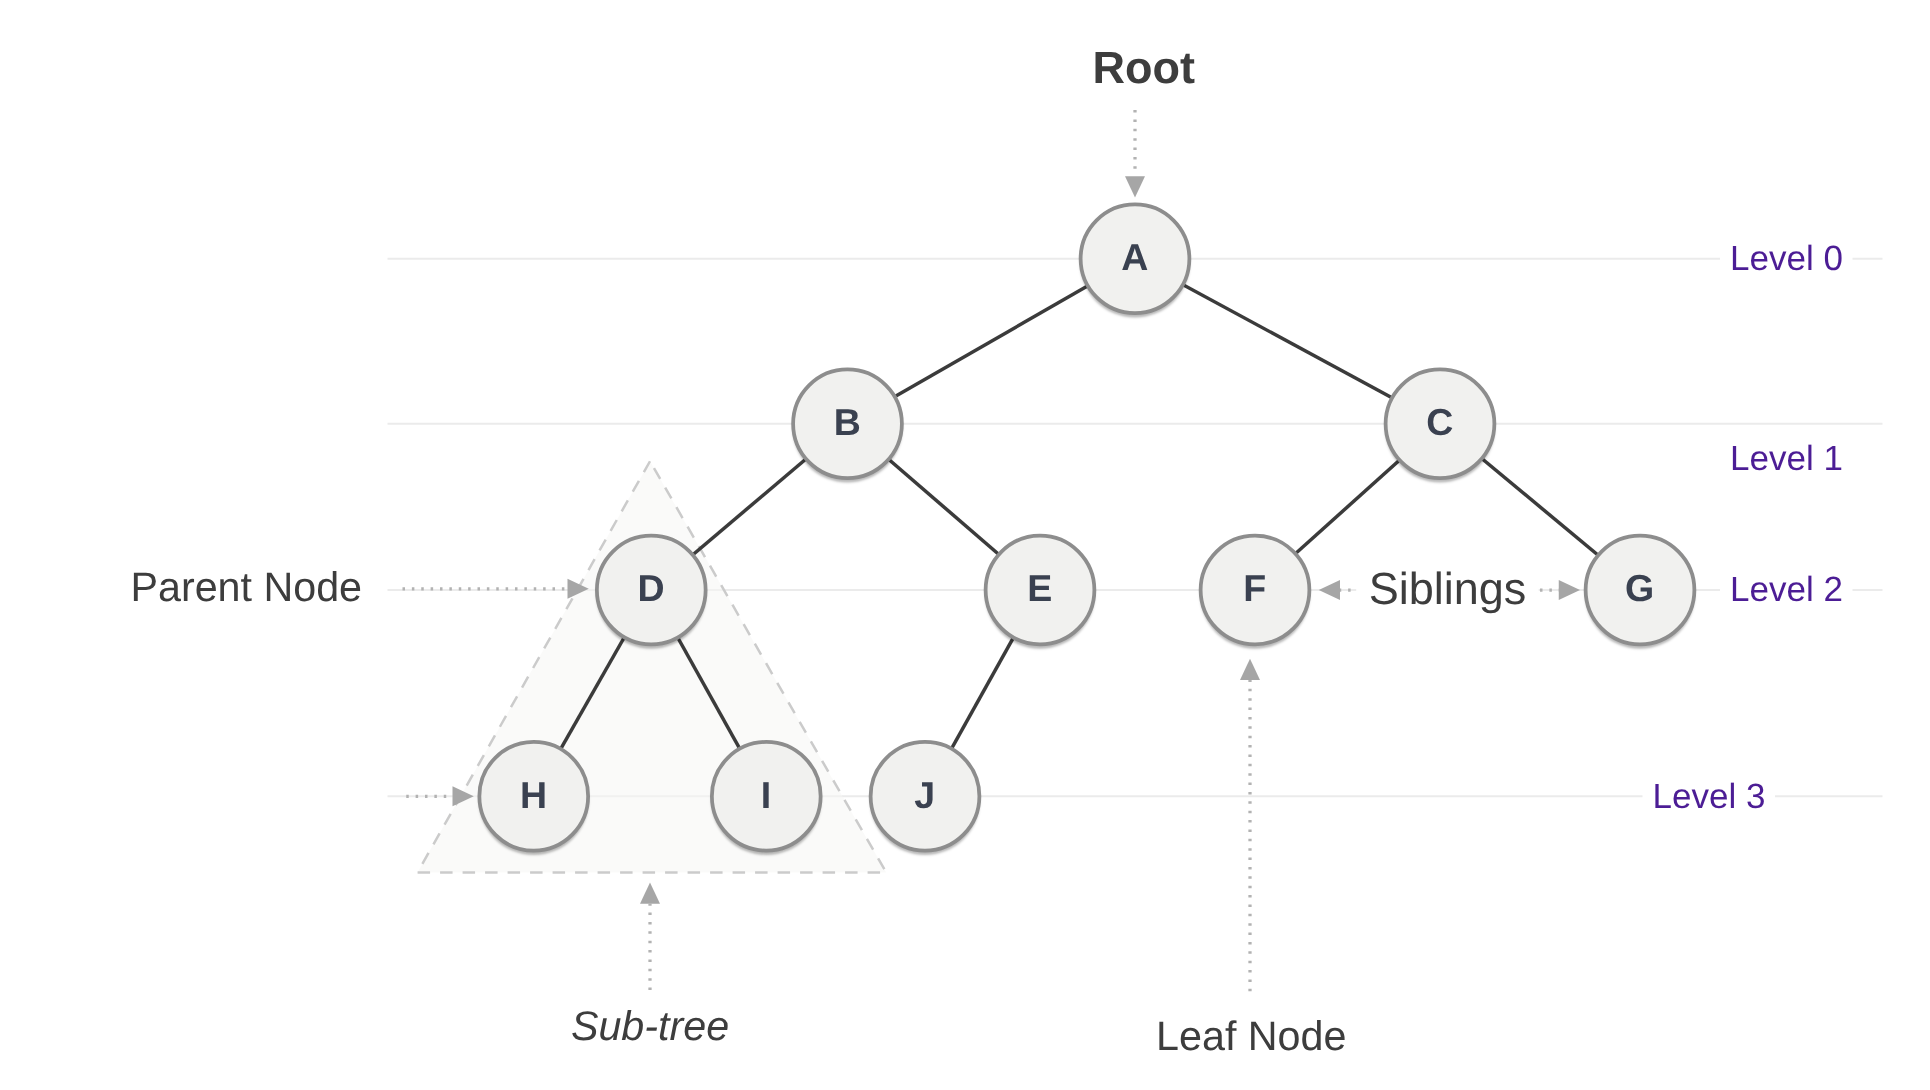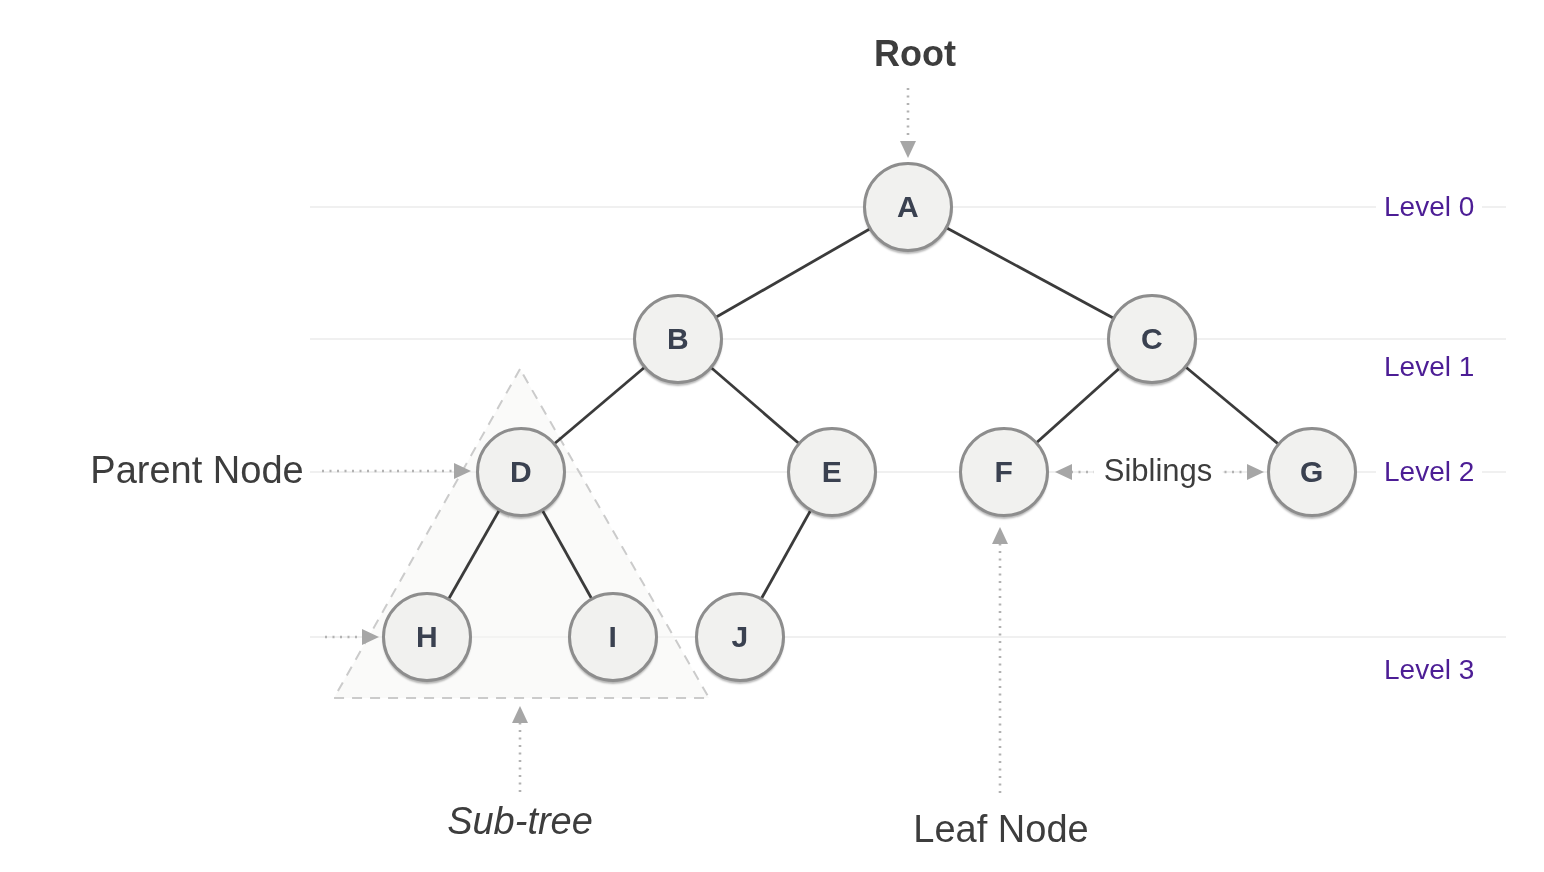--- a/index.html
+++ b/index.html
@@ -36,21 +36,21 @@
     align-items: center;
     justify-content: center;
     font-size: 30px;
     font-weight: bold;
     color: #3a4150;
     letter-spacing: 0.5px;
   }
   .annotation {
     position: absolute;
     transform: translate(-50%, -50%);
-    font-size: 38px;
+    font-size: 33px;
     color: #3d3d3d;
     white-space: nowrap;
   }
   .annotation.on-line {
     background: #ffffff;
     padding: 0 10px;
   }
   .level-label {
     position: absolute;
     transform: translateY(-50%);
@@ -116,22 +116,22 @@
   <div class="tree-node" style="left:521px;  top:472px;">D</div>
   <div class="tree-node" style="left:832px;  top:472px;">E</div>
   <div class="tree-node" style="left:1004px; top:472px;">F</div>
   <div class="tree-node" style="left:1312px; top:472px;">G</div>
   <div class="tree-node" style="left:427px;  top:637px;">H</div>
   <div class="tree-node" style="left:613px;  top:637px;">I</div>
   <div class="tree-node" style="left:740px;  top:637px;">J</div>
 
   <div class="annotation" style="left:915px;  top:54px;  font-size:36px;font-weight:bold;">Root</div>
   <div class="annotation" style="left:197px;  top:470px;">Parent Node</div>
-  <div class="annotation on-line" style="left:1158px; top:471px; font-size:31px;">Siblings</div>
+  <div class="annotation on-line" style="left:1158px; top:471px; font-size:36px;">Siblings</div>
   <div class="annotation" style="left:520px;  top:821px;font-style:italic;">Sub-tree</div>
   <div class="annotation" style="left:1001px; top:829px;">Leaf Node</div>
 
   <div class="level-label" style="left:1376px; top:207px;">Level 0</div>
   <div class="level-label" style="left:1376px; top:339px;margin-top:28px;">Level 1</div>
   <div class="level-label" style="left:1376px; top:472px;">Level 2</div>
-  <div class="level-label" style="left:1376px; top:637px;margin-top:33px;">Level 3</div>
+  <div class="level-label" style="left:1314px; top:637px;">Level 3</div>
 
 </div>
 
 </body></html>

